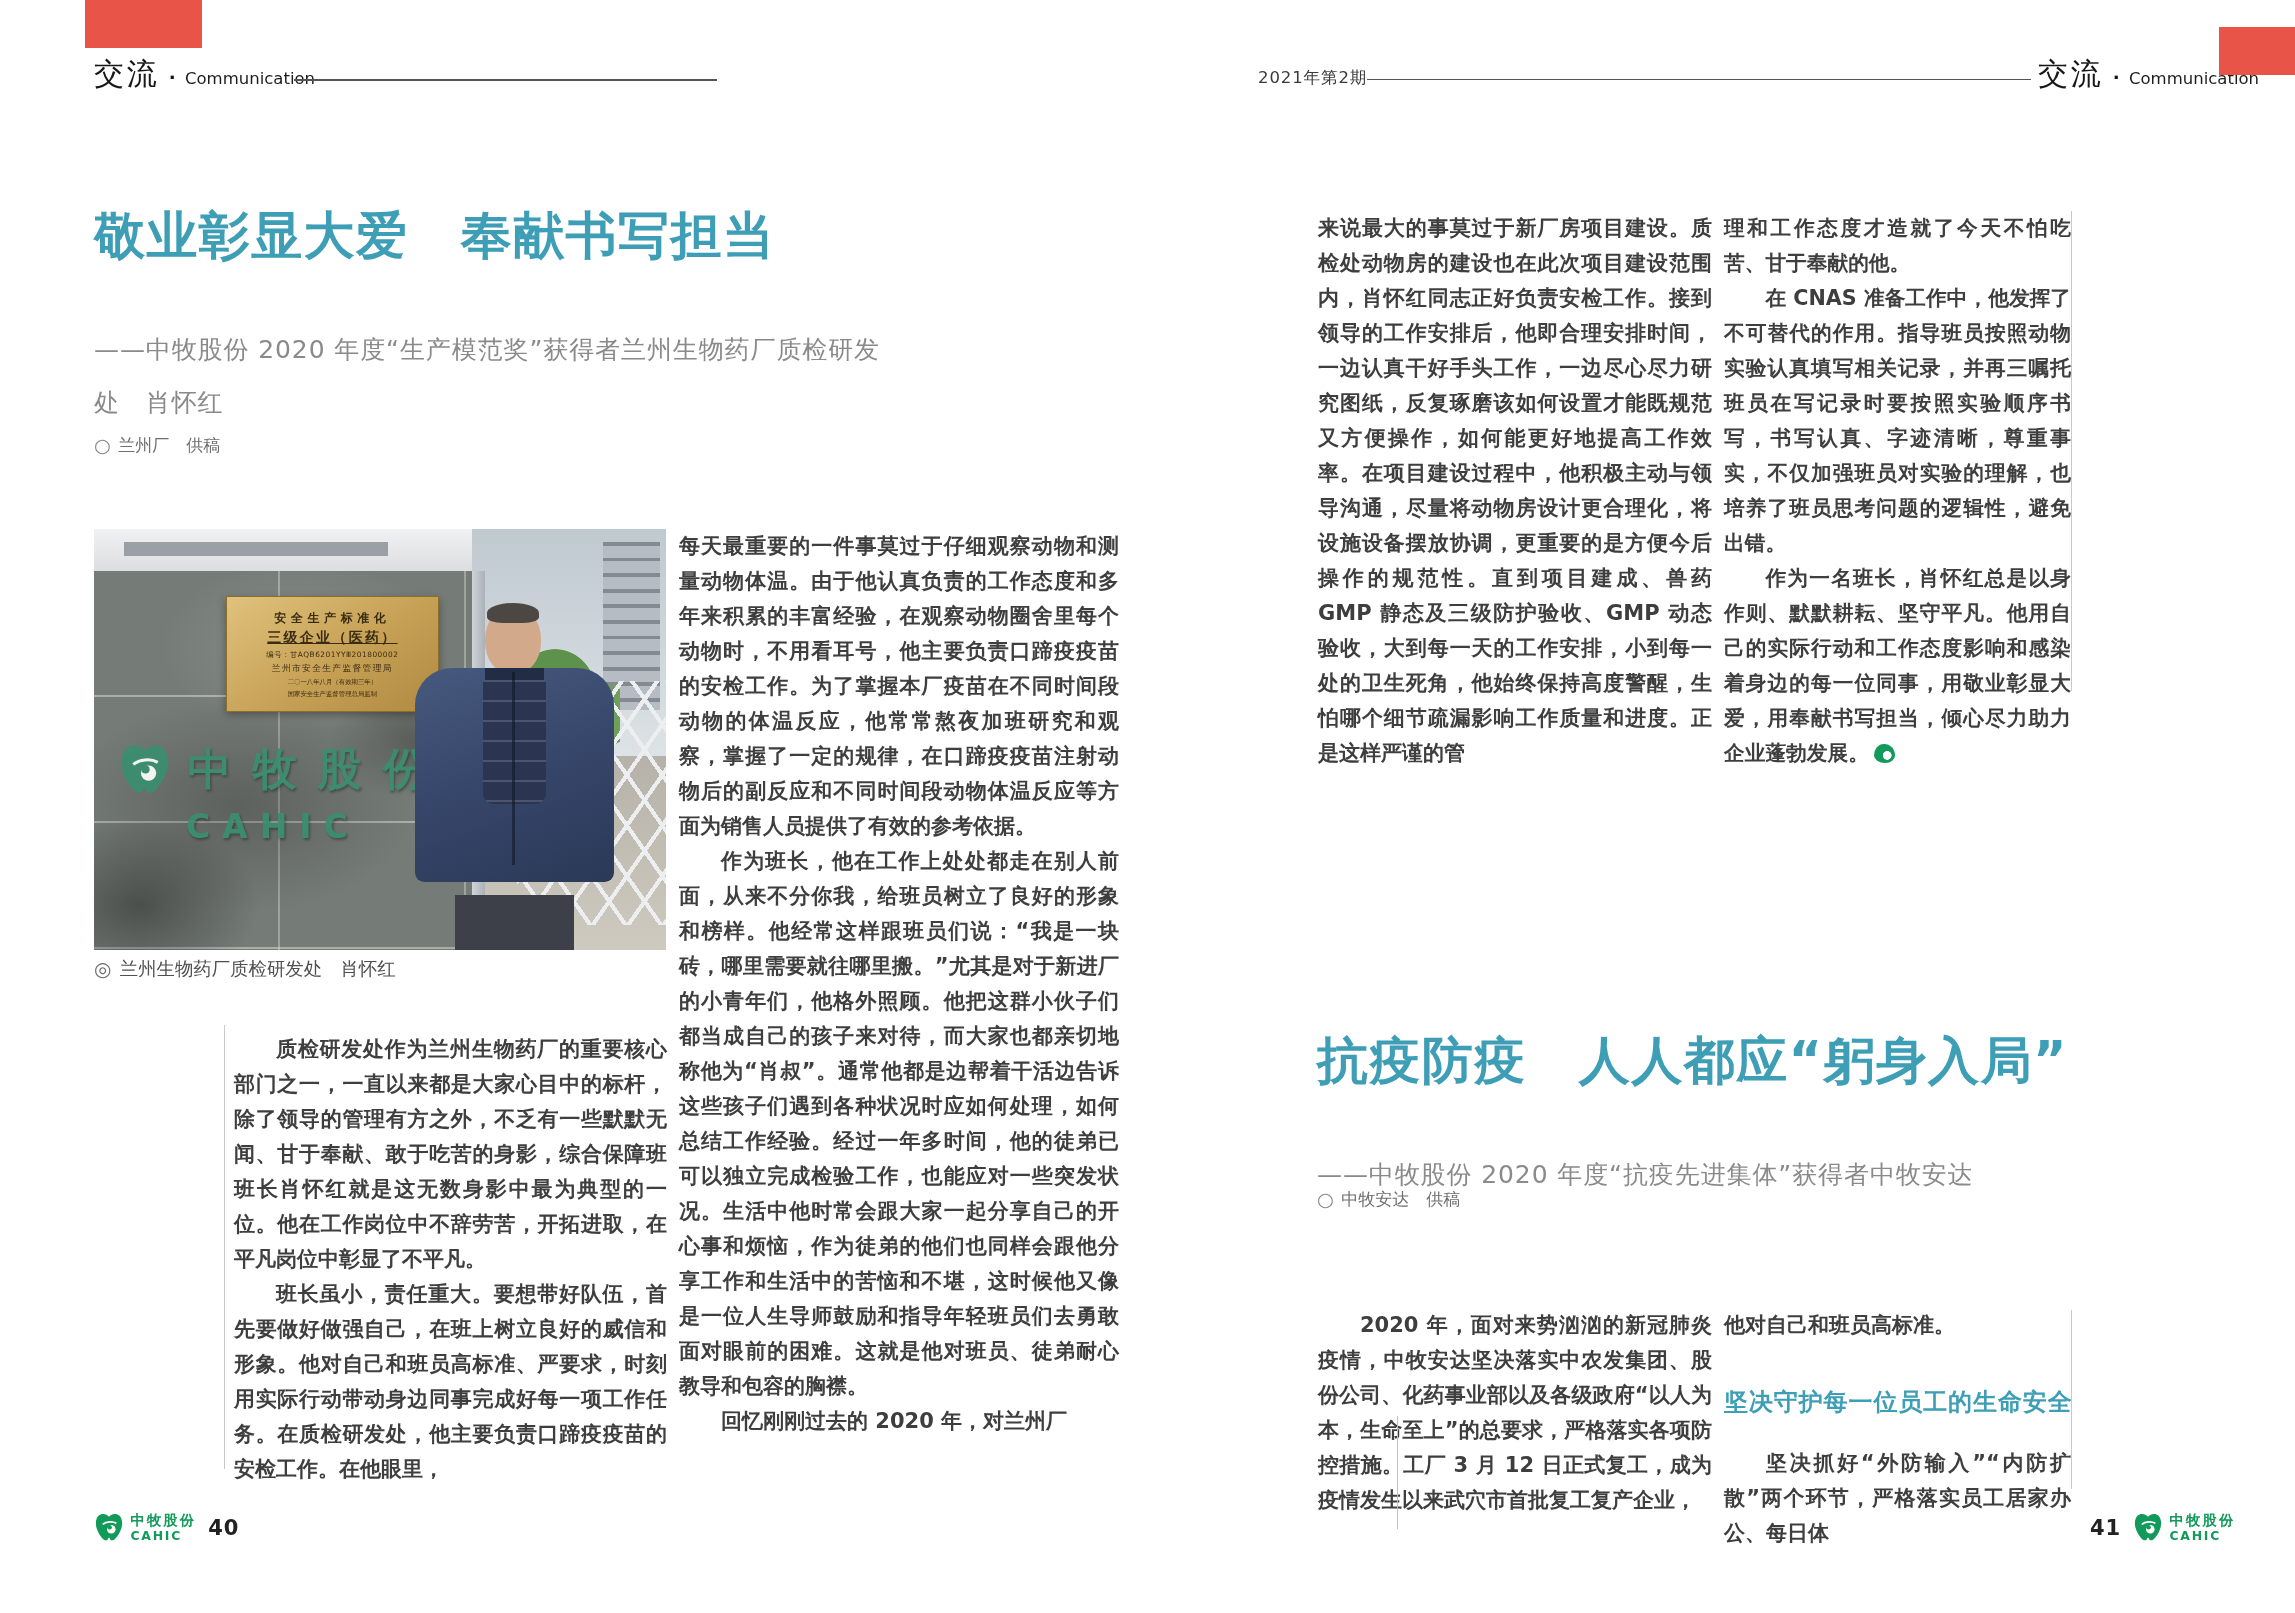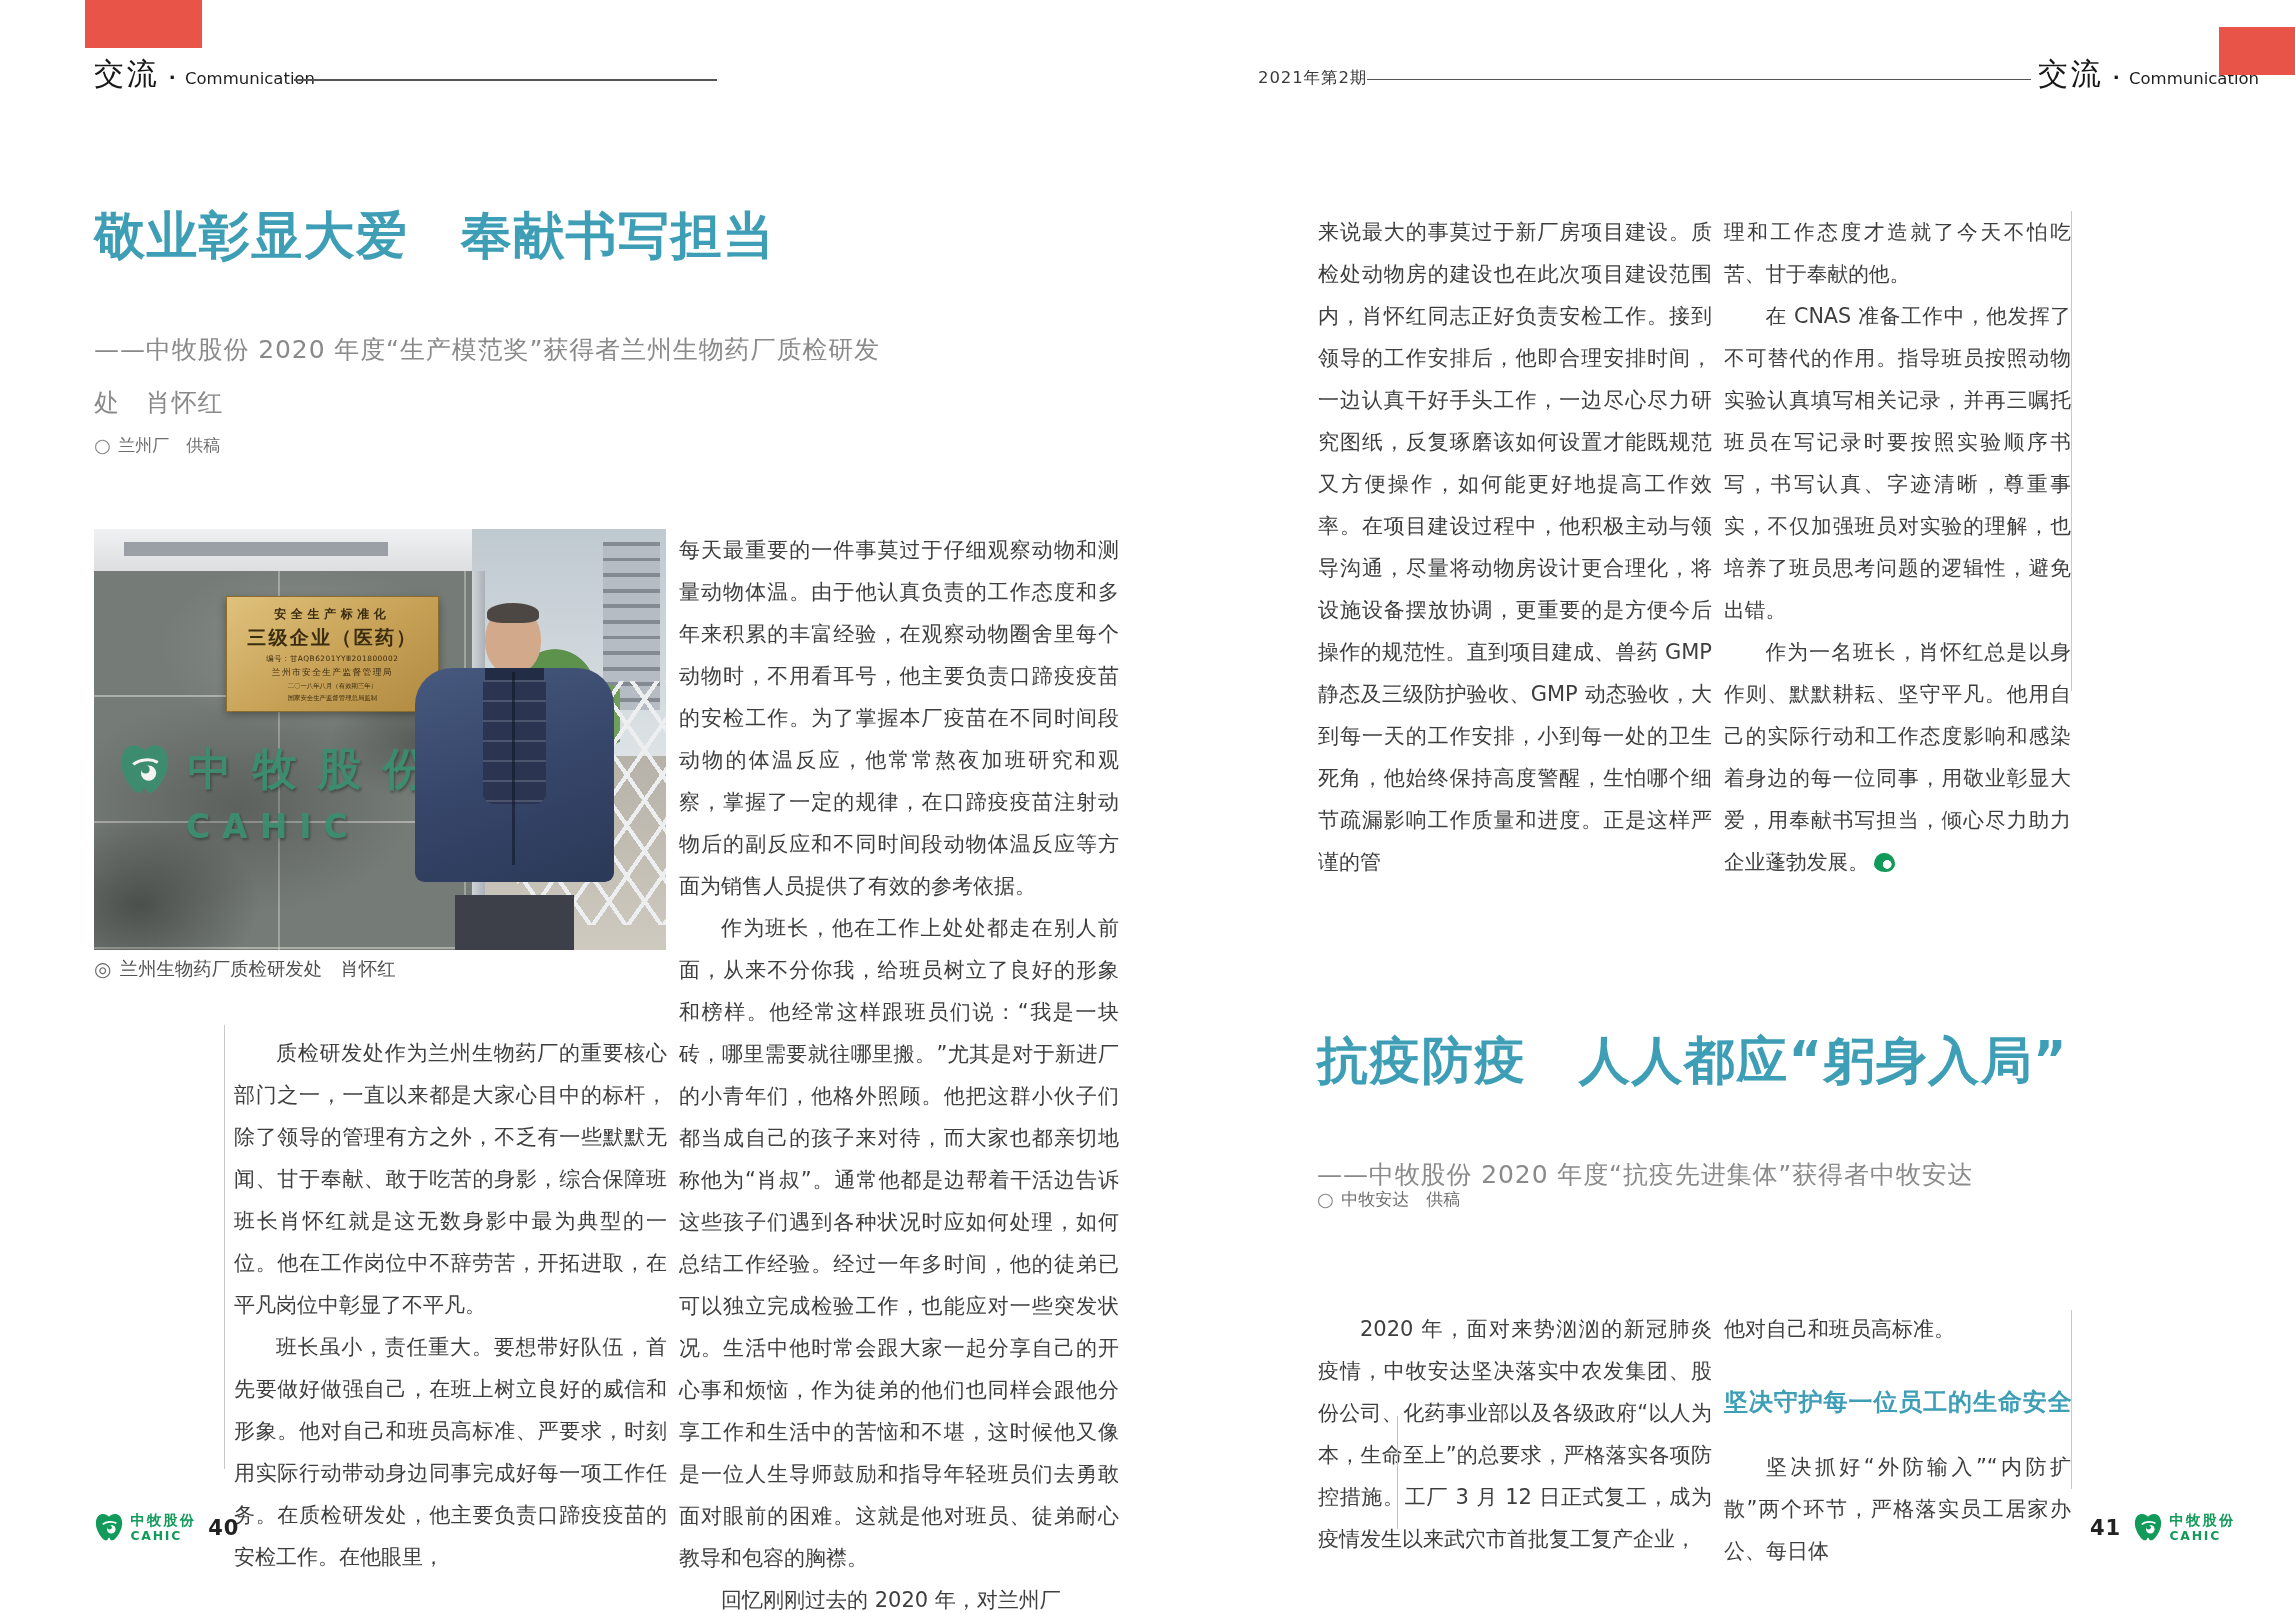--- a/index.html
+++ b/index.html
@@ -16,21 +16,21 @@
   .section-cn{font-size:30px;font-weight:normal;color:#171717;letter-spacing:2.8px;}
   .section-dot{font-size:18.4px;color:#171717;font-weight:bold;}
   .section-en{font-size:16.5px;color:#1d1d1d;}
   .issue-label{font-size:16.5px;color:#3a3a3a;letter-spacing:0.9px;white-space:nowrap;}
   
   .article-title{font-size:51px;font-weight:bold;color:var(--teal);letter-spacing:1.4px;white-space:nowrap;}
   .article-subtitle{font-size:25px;color:var(--graysub);letter-spacing:0.9px;white-space:nowrap;}
   .byline{display:flex;align-items:center;gap:7.4px;font-size:17px;color:#6f6f6f;white-space:nowrap;}
   .byline .marker{font-size:19.3px;color:#8a8a8a;}
   
-  .body-col{font-size:21px;line-height:42px;color:var(--body);text-align:justify;}
+  .body-col{font-size:21px;line-height:35px;color:var(--body);text-align:justify;font-weight:bold;}
   .body-col p{margin:0;}
   .body-col p.indent{text-indent:2em;}
   .vrule{width:1.4px;background:var(--rule);}
   .subhead-teal{font-size:24px;font-weight:bold;color:var(--teal);letter-spacing:0.9px;white-space:nowrap;}
   .caption{display:flex;align-items:center;gap:8.3px;font-size:18.4px;color:#4f4f4f;white-space:nowrap;}
   .caption .marker{font-size:20px;color:#6a6a6a;}
   
   .endmark{display:inline-block;width:21px;height:19.3px;margin-left:5.5px;vertical-align:-2.8px;color:var(--green);
     background:radial-gradient(circle at 63% 60%, #ffffff 0 4.1px, transparent 4.6px), currentColor;
     border-radius:48% 52% 46% 54% / 60% 60% 40% 40%;}
@@ -65,21 +65,21 @@
       radial-gradient(ellipse 239px 147px at 55% 20%, rgba(255,255,255,.14), transparent 60%),
       radial-gradient(ellipse 285px 175px at 38% 62%, rgba(28,30,28,.28), transparent 62%),
       radial-gradient(ellipse 138px 92px at 85% 45%, rgba(22,24,22,.30), transparent 62%),
       repeating-linear-gradient(to bottom, transparent 0 124px, rgba(226,226,218,.5) 124px 126px),
       repeating-linear-gradient(to right, transparent 0 184px, rgba(226,226,218,.4) 184px 186px);}
   .photo .plaque{position:absolute;left:23%;top:16%;width:37%;height:27%;
     background:linear-gradient(145deg,#e0c27c,#c6a055 55%,#b08a40);border:1.8px solid #8d6d2e;
     display:flex;flex-direction:column;align-items:center;justify-content:center;gap:2.8px;color:#3a2c10;
     box-shadow:0 2.8px 8.3px rgba(0,0,0,.35);}
   .plaque .l1{font-size:12px;font-weight:bold;letter-spacing:4.6px;}
-  .plaque .l2{font-size:19px;font-weight:bold;letter-spacing:2.3px;}
+  .plaque .l2{font-size:14px;font-weight:bold;letter-spacing:2.3px;text-decoration:underline;}
   .plaque .l3{font-size:7.4px;letter-spacing:0.5px;}
   .plaque .l4{font-size:8.7px;letter-spacing:1.4px;}
   .plaque .l5{font-size:6.4px;}
   .plaque .l6{font-size:6.4px;}
   .photo .wall-brand{position:absolute;left:4%;top:50%;color:#3a8f70;opacity:.92;}
   .wall-brand .row{display:flex;align-items:center;gap:15.6px;}
   .wall-brand .cn{font-size:44px;font-weight:bold;letter-spacing:21px;text-shadow:1.4px 1.8px 2.8px rgba(0,0,0,.35);white-space:nowrap;}
   .wall-brand .en{margin-top:8.3px;margin-left:69px;font-size:33px;font-weight:bold;letter-spacing:12px;text-shadow:1.4px 1.8px 2.8px rgba(0,0,0,.35);}
   .photo .person{position:absolute;left:55%;top:18%;width:37%;height:82%;}
   .person .head{position:absolute;left:36%;top:0;width:56px;height:69px;background:#d3a98c;border-radius:50% 50% 46% 46%;}

